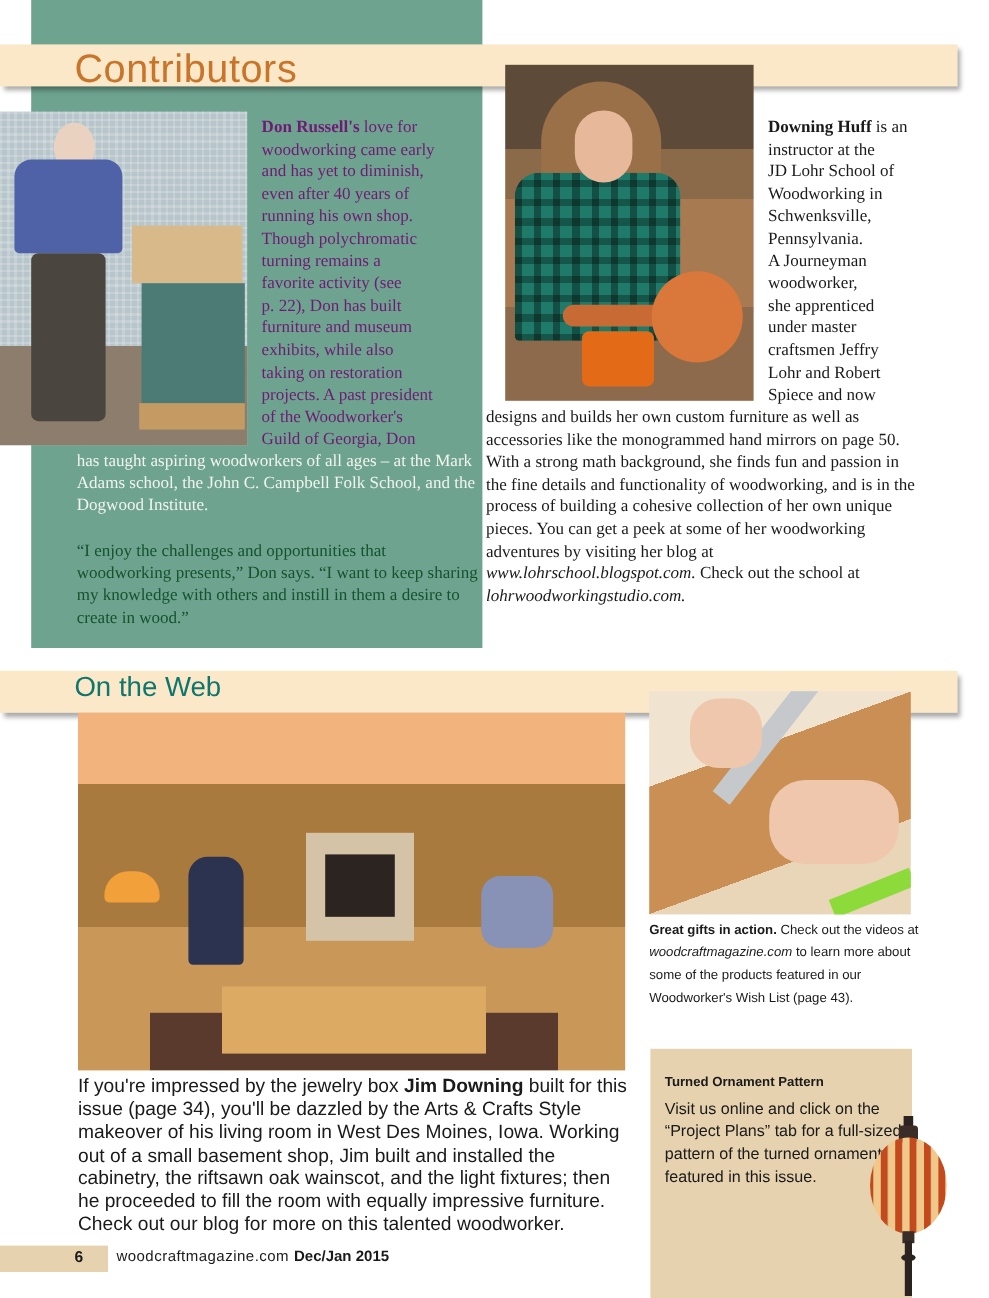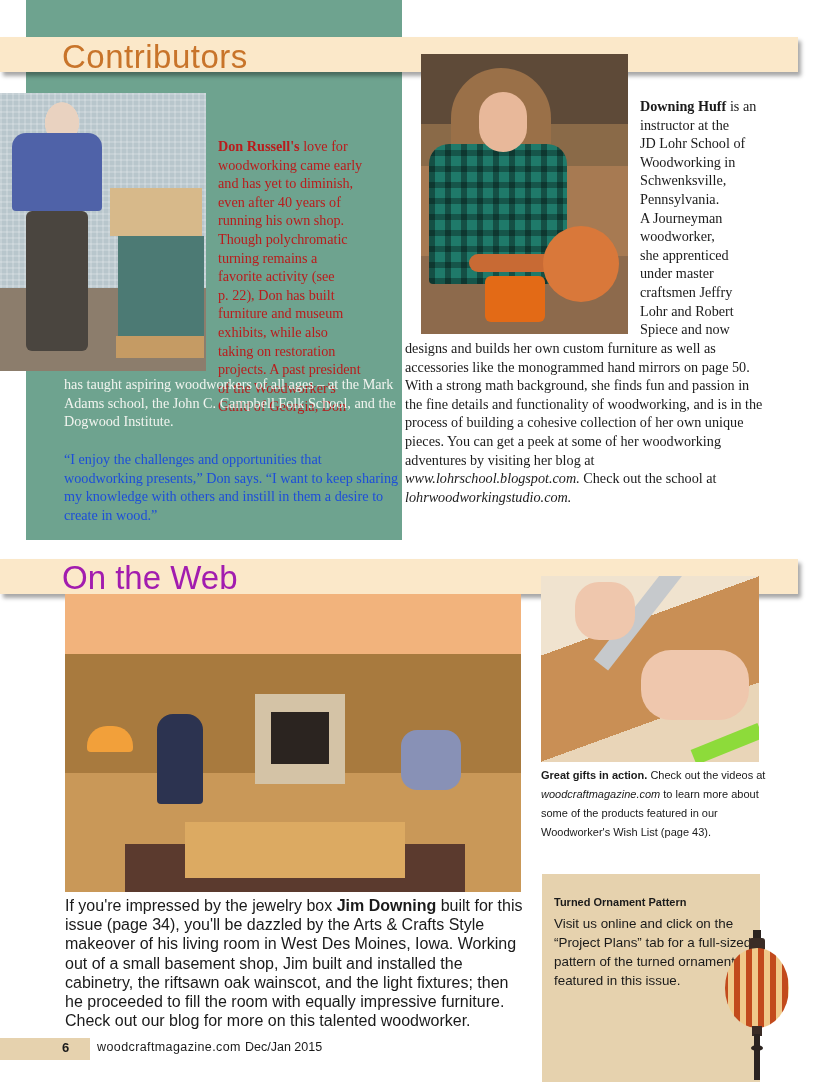--- a/index.html
+++ b/index.html
@@ -7,21 +7,21 @@
          font-family:"Liberation Serif", serif; color:#1a1a1a; }
   .abs { position:absolute; }
 
   
   .teal-panel { left:26px; top:0; width:376px; height:540px; background:#6ea38f; }
   .band { background:#fbe8c9; box-shadow:3px 4px 4px rgba(0,0,0,0.35); }
   .band-top { left:0; top:37px; width:798px; height:35px; }
   .band-web { left:0; top:559px; width:798px; height:35px; }
   .sec-title { font-family:"Liberation Sans", sans-serif; }
   .contrib-title { left:62px; top:38px; font-size:33px; color:#c8742a; letter-spacing:0.5px; }
-  .web-title { left:62px; top:559px; font-size:33px; color:#a21caf; }
+  .web-title { left:62px; top:559px; font-size:23px; color:#0f766e; }
 
   
   .photo { overflow:hidden; }
   .don-photo { left:0; top:93px; width:206px; height:278px;
     background:
       radial-gradient(ellipse 28px 34px at 62px 30px, #e9d2c0 0 60%, transparent 62%),
       linear-gradient(180deg, transparent 0 195px, #8c7d6c 195px),
       repeating-linear-gradient(90deg, rgba(255,255,255,0.18) 0 2px, transparent 2px 6px),
       repeating-linear-gradient(0deg, rgba(255,255,255,0.18) 0 2px, transparent 2px 6px),
       #b8c6cc; }
@@ -55,41 +55,41 @@
 
   .square-photo { left:541px; top:576px; width:218px; height:186px;
     background: linear-gradient(160deg, #f0e3cf 0 30%, #c98f55 30% 70%, #e9d5b8 70%); }
   .s-ruler { left:60px; top:80px; width:180px; height:18px; background:#c6c9cc; transform:rotate(-52deg); transform-origin:left; }
   .s-hand { left:100px; top:74px; width:108px; height:70px; background:#efc7ad; border-radius:30px; }
   .s-hand2 { left:34px; top:6px; width:60px; height:58px; background:#efc7ad; border-radius:24px; }
   .s-marker { left:150px; top:160px; width:72px; height:16px; background:#8ddb3a; transform:rotate(-22deg); }
 
   
   .txt { font-size:14.2px; line-height:18.6px; }
-  .don-text1 { left:218px; top:97px; width:180px; color:#b91c1c;margin-top:40px; }
+  .don-text1 { left:218px; top:97px; width:180px; color:#701a75; }
   .don-text2 { left:64px; top:375px; width:336px; color:#f1f4ef; }
-  .don-quote { left:64px; top:450px; width:336px; color:#1d4ed8; }
+  .don-quote { left:64px; top:450px; width:336px; color:#14532d; }
   .lar-text1 { left:640px; top:97px; width:150px; }
   .lar-text2 { left:405px; top:339px; width:360px; }
   b { font-weight:bold; }
   i { font-style:italic; }
 
   .sans { font-family:"Liberation Sans", sans-serif; }
   .gift-text { left:541px; top:766px; width:230px; font-size:11px; line-height:19px; }
   .web-text { left:65px; top:896px; width:460px; font-size:16px; line-height:19.2px; }
 
   .ornament-box { left:542px; top:874px; width:218px; height:208px; background:#e6d2ae; }
   .orn-title { left:554px; top:896px; font-size:11px; font-weight:bold; color:#1a1a1a; }
   .orn-text { left:554px; top:914px; width:200px; font-size:13.4px; line-height:19px; }
   .ornament { left:722px; top:930px; width:70px; height:150px; }
 
   .footer-bar { left:0; top:1038px; width:90px; height:22px; background:#e6d2ae; }
   .page-num { left:62px; top:1040px; font-size:13px; font-weight:bold; }
   .site { left:97px; top:1040px; font-size:12.5px; letter-spacing:0.4px; }
-  .issue { left:245px; top:1040px; font-size:12.5px; font-weight:normal;text-align:right; }
+  .issue { left:245px; top:1040px; font-size:12.5px; font-weight:bold;text-align:right; }
 </style>
 </head>
 <body>
 
 <div class="abs teal-panel"></div>
 <div class="abs band band-top"></div>
 <div class="abs sec-title contrib-title">Contributors</div>
 
 <div class="abs photo don-photo" title="Don Russell standing by a radial arm saw in his shop">
   <div class="abs don-body"></div>

